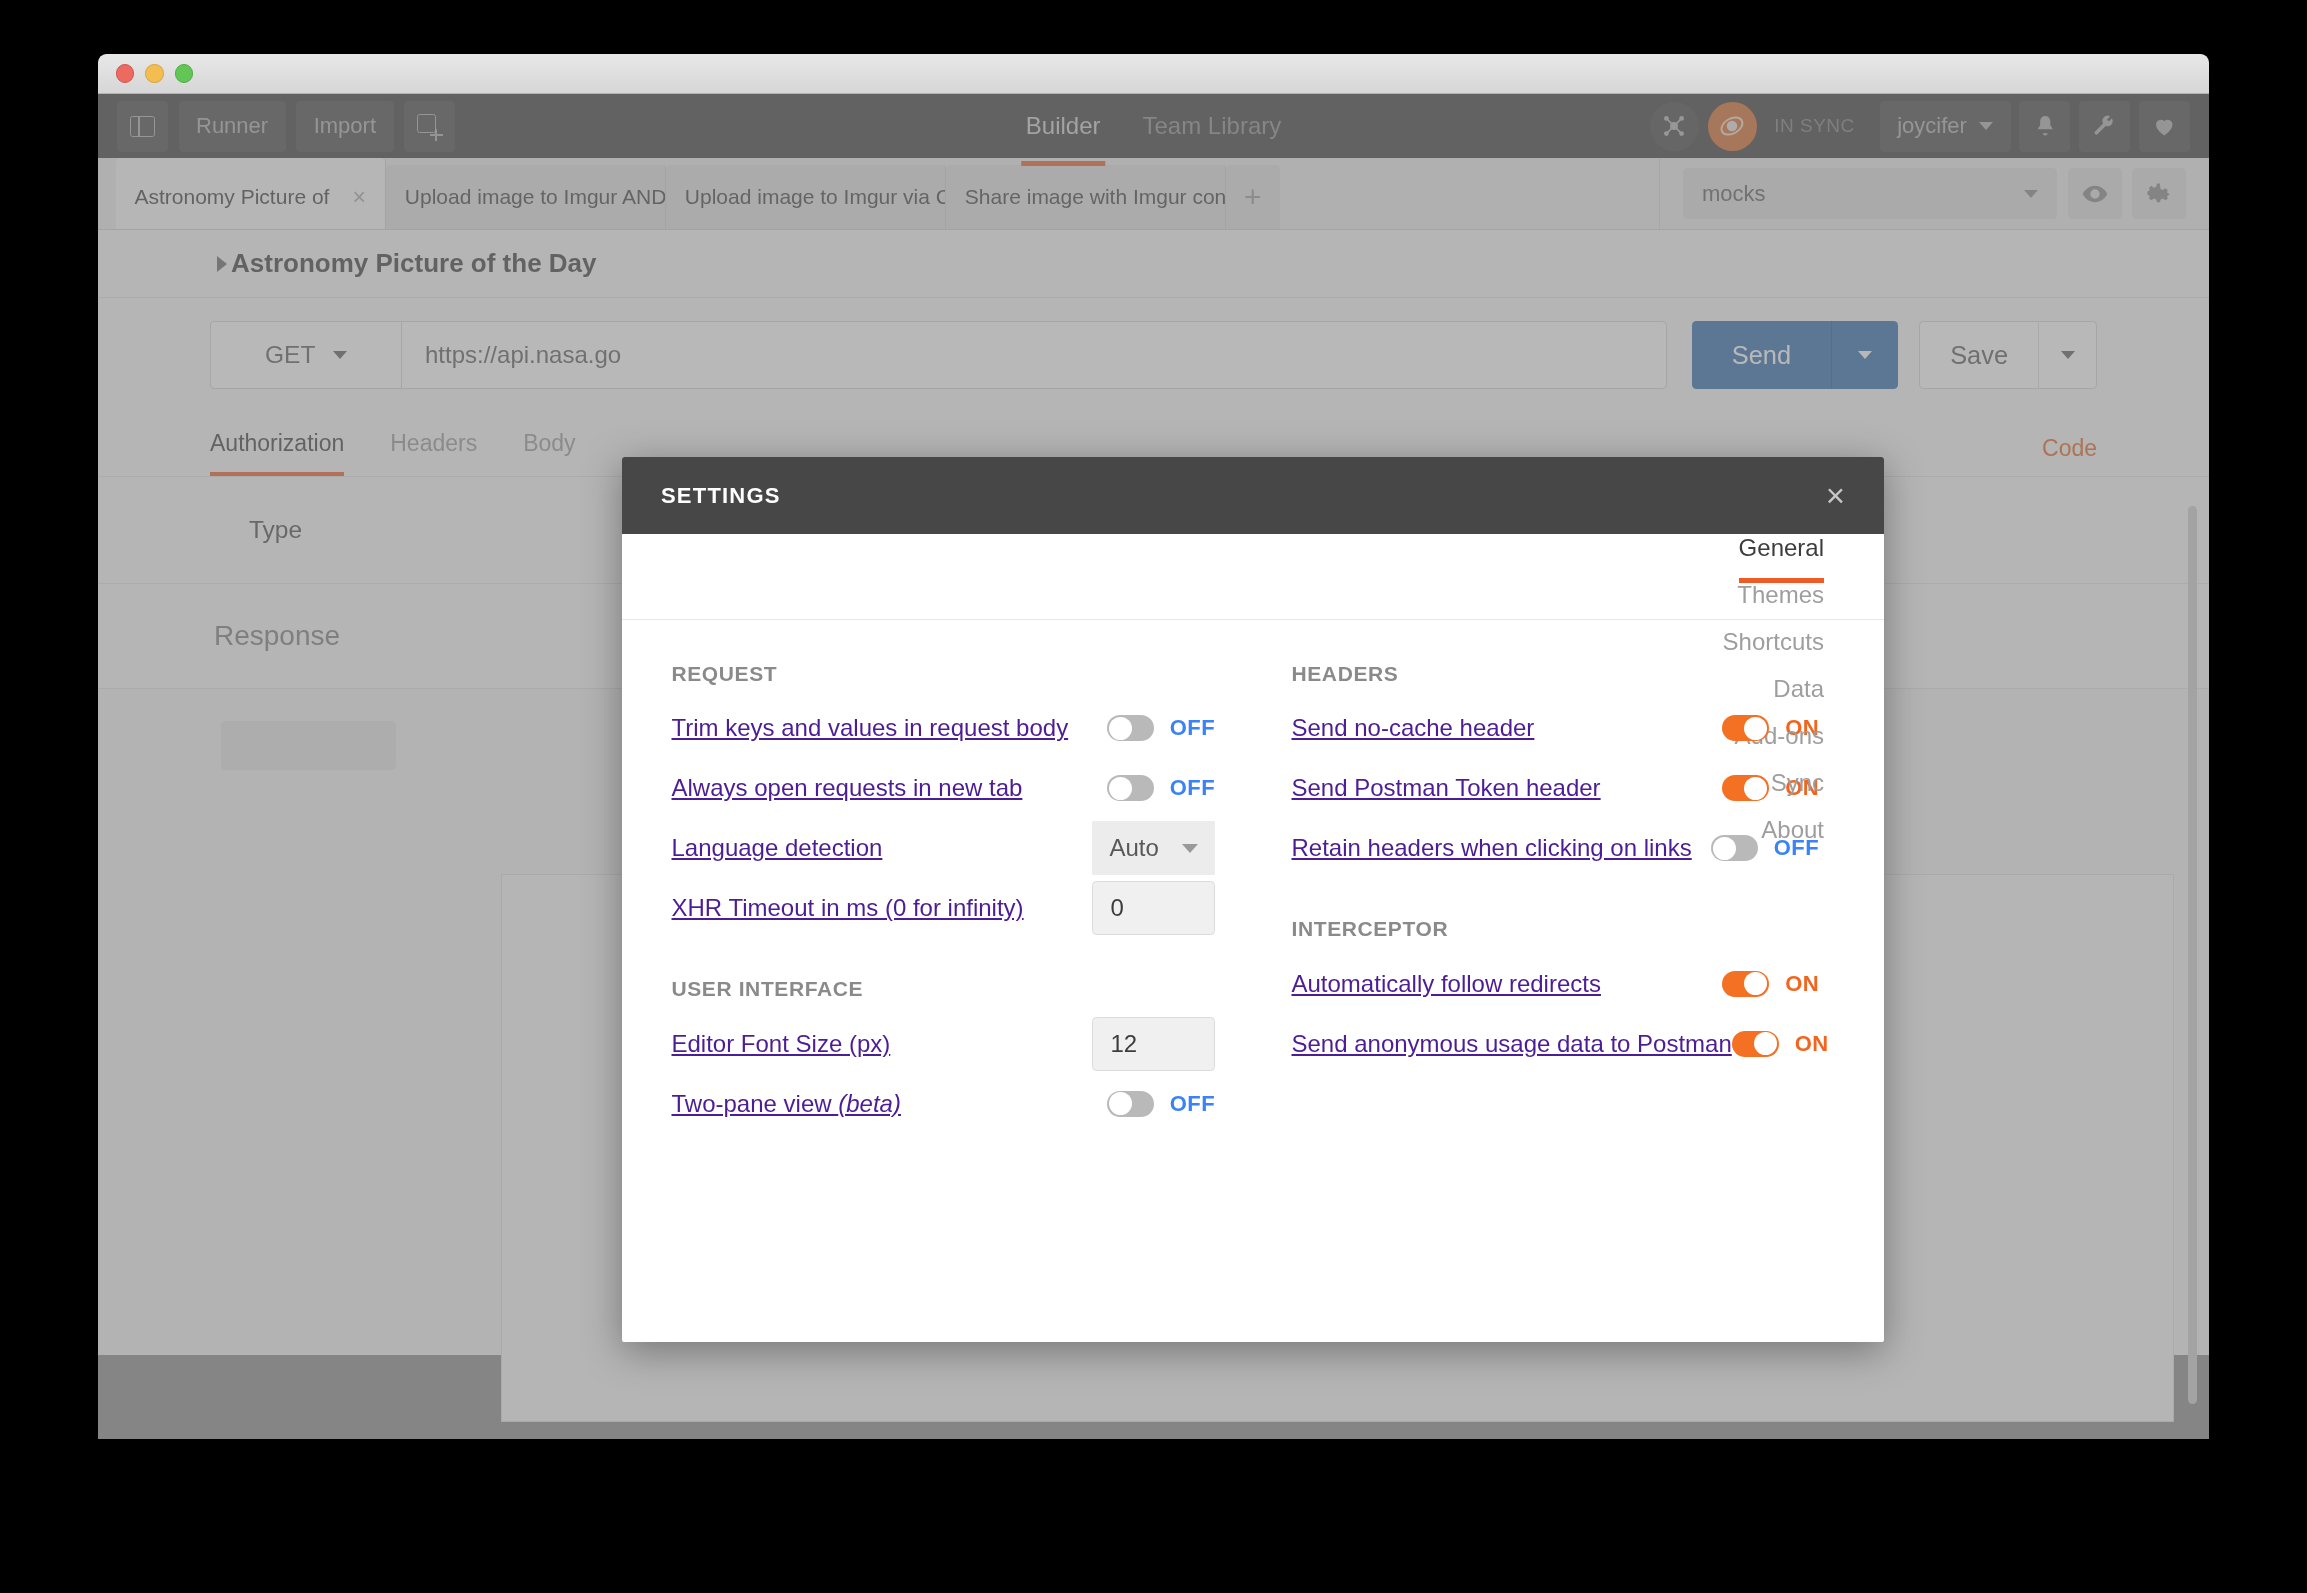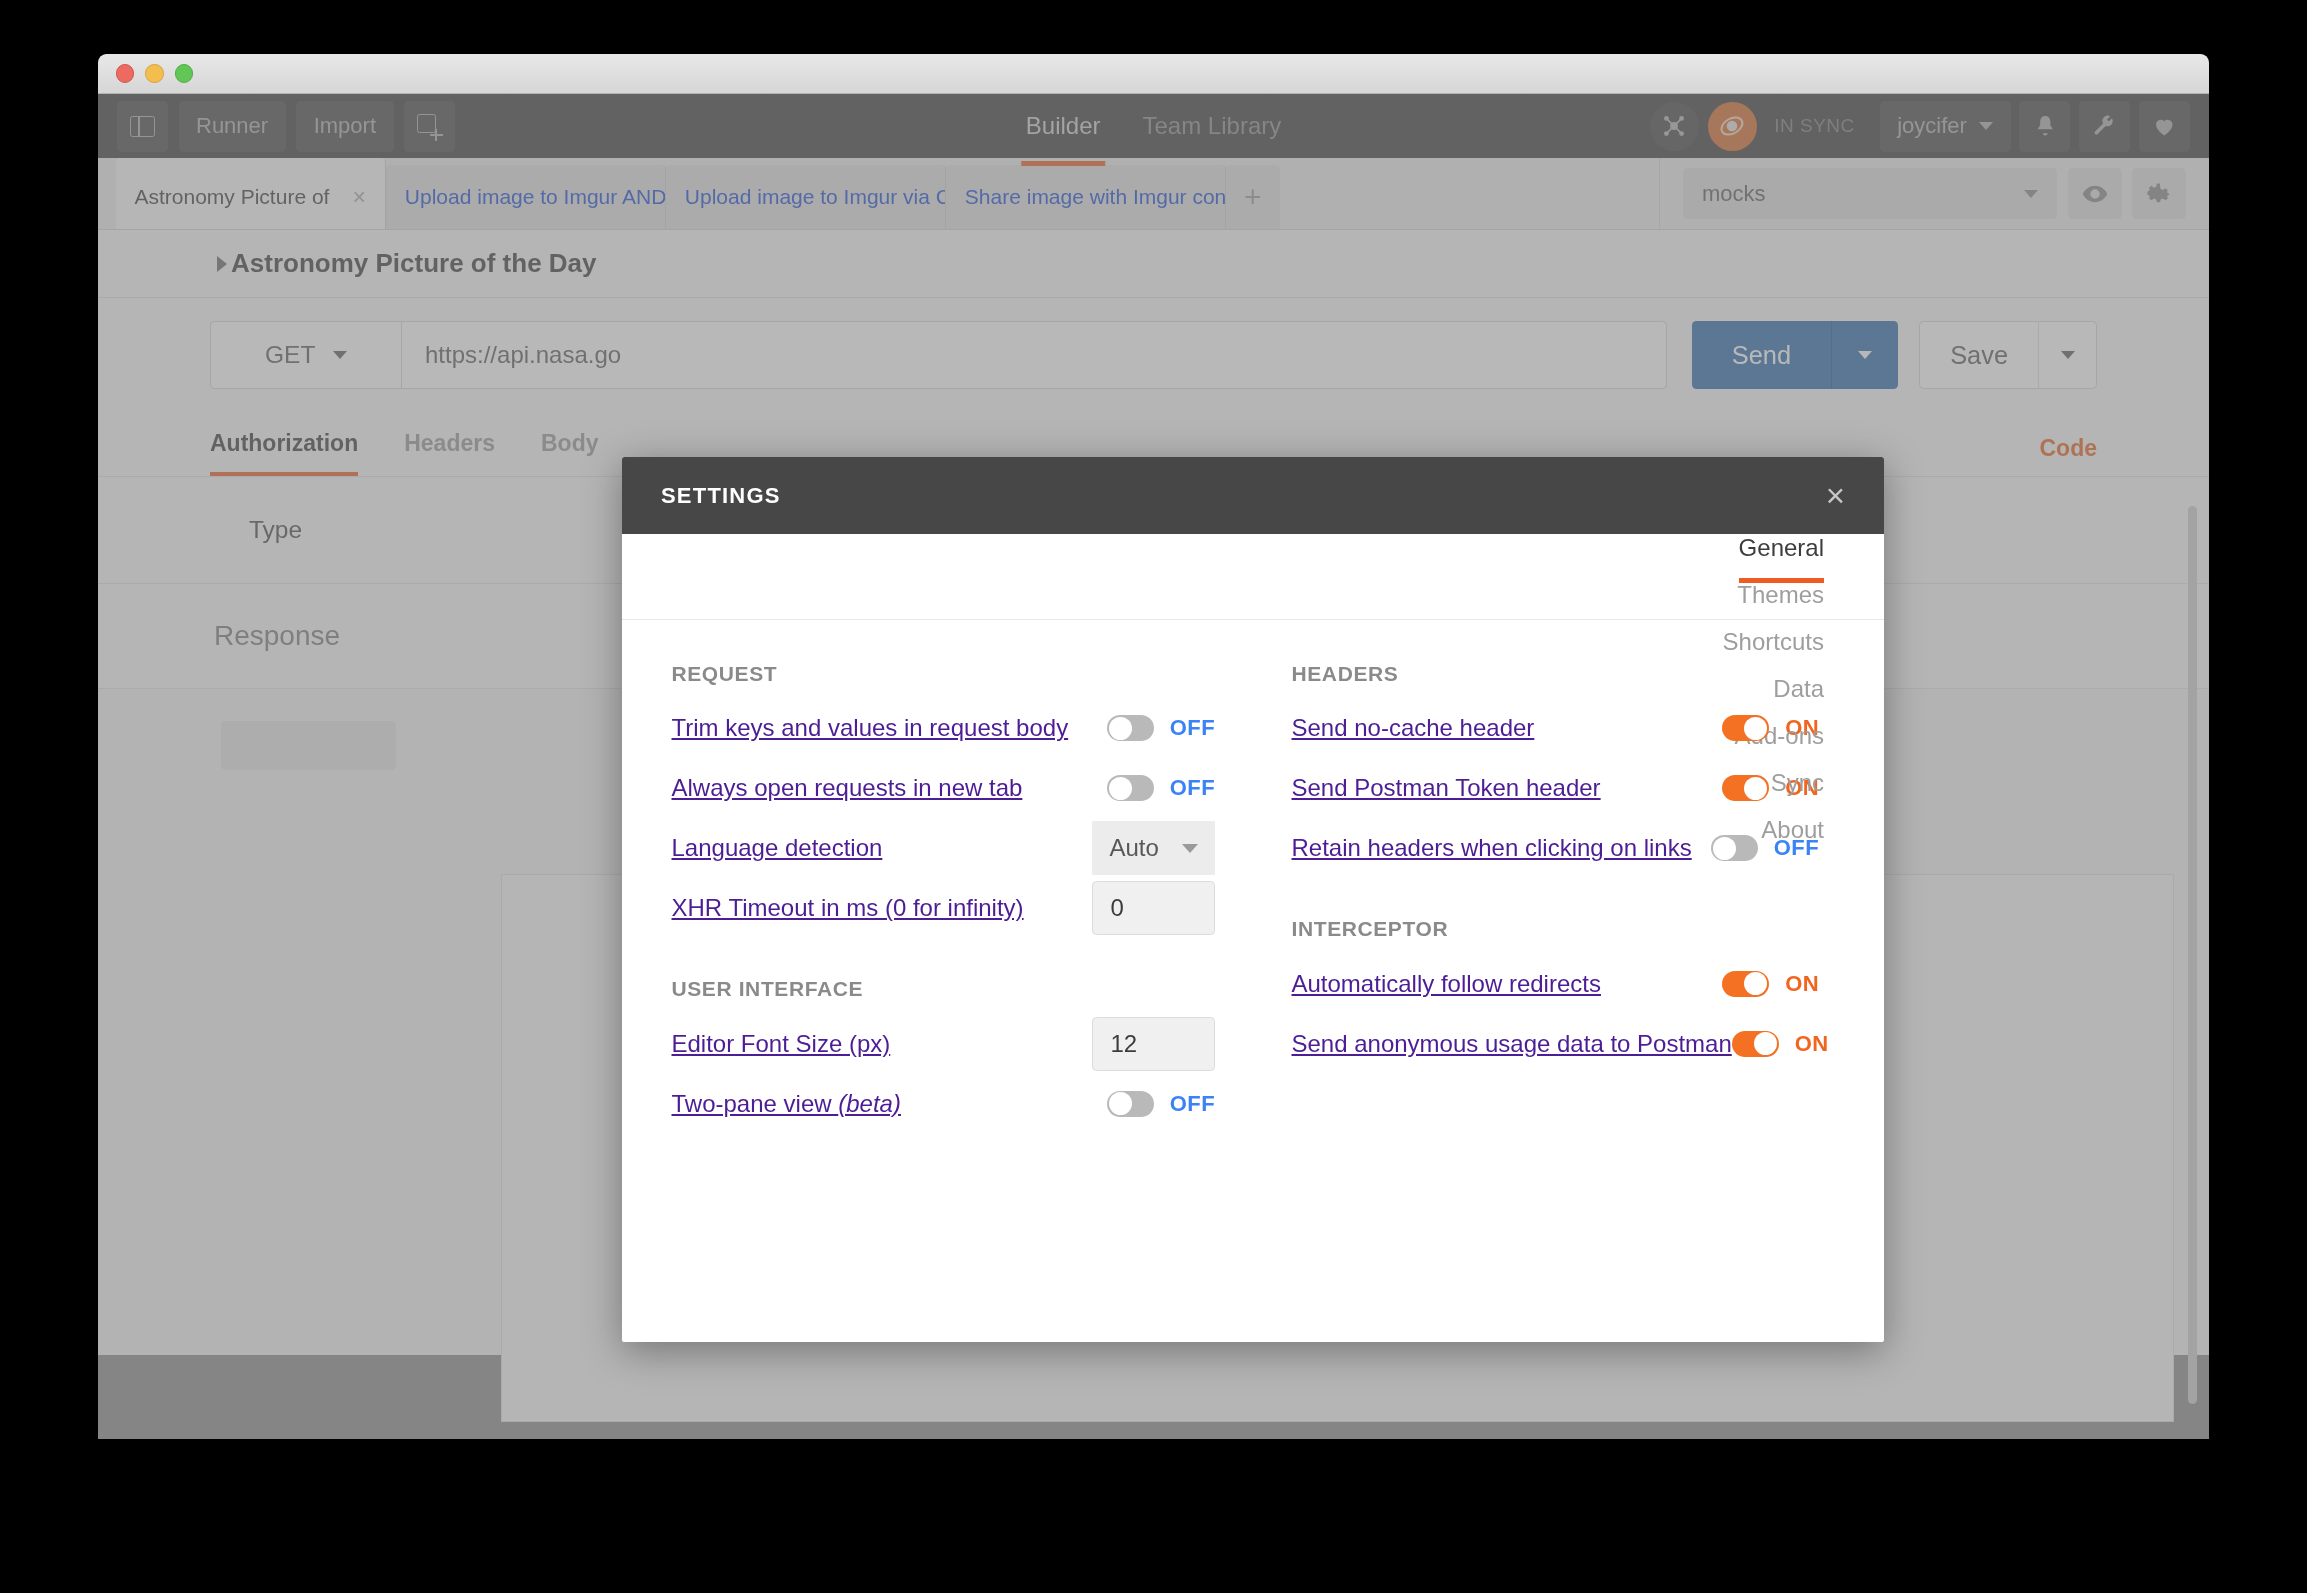--- a/index.html
+++ b/index.html
@@ -137,21 +137,21 @@
     border-bottom: 0.9px solid #d2d2d2;
   }
   #tabstrip {
     display: flex; align-items: stretch; flex: 1;
     padding-left: 17.5px; overflow: hidden;
   }
   .req-tab {
     display: flex; align-items: center;
     padding: 0 19px;
     font-size: 21px;
-    color: #1d4ed8;
+    color: #404040;
     background: #e2e2e2;
     border-right: 0.9px solid #cfcfcf;
     max-width: 280px;
     white-space: nowrap; overflow: hidden;
     margin-top: 7px;
     border-radius: 4.4px 4.4px 0 0;
   }
   .req-tab.active {
     background: #fafafa; color: #3d3d3d;
     margin-top: 0; padding-top: 7px;
@@ -241,21 +241,20 @@
     display: flex; align-items: center; justify-content: center;
   }
 
   #reqtabs-row {
     display: flex; align-items: flex-end;
     padding-left: 112px;
     background: #f7f7f7;
     border-bottom: 0.9px solid #e2e2e2;
     height: 65px;
     position: relative;
-    font-weight: bold;
   }
   .req-subtab {
     font-size: 23px; color: #9a9a9a;
     padding: 0 23px; height: 65px;
     display: flex; align-items: center;
     position: relative;
   }
   .req-subtab:first-child { padding-left: 0; }
   .req-subtab.active { color: #3d3d3d; }
   .req-subtab.active::after {

